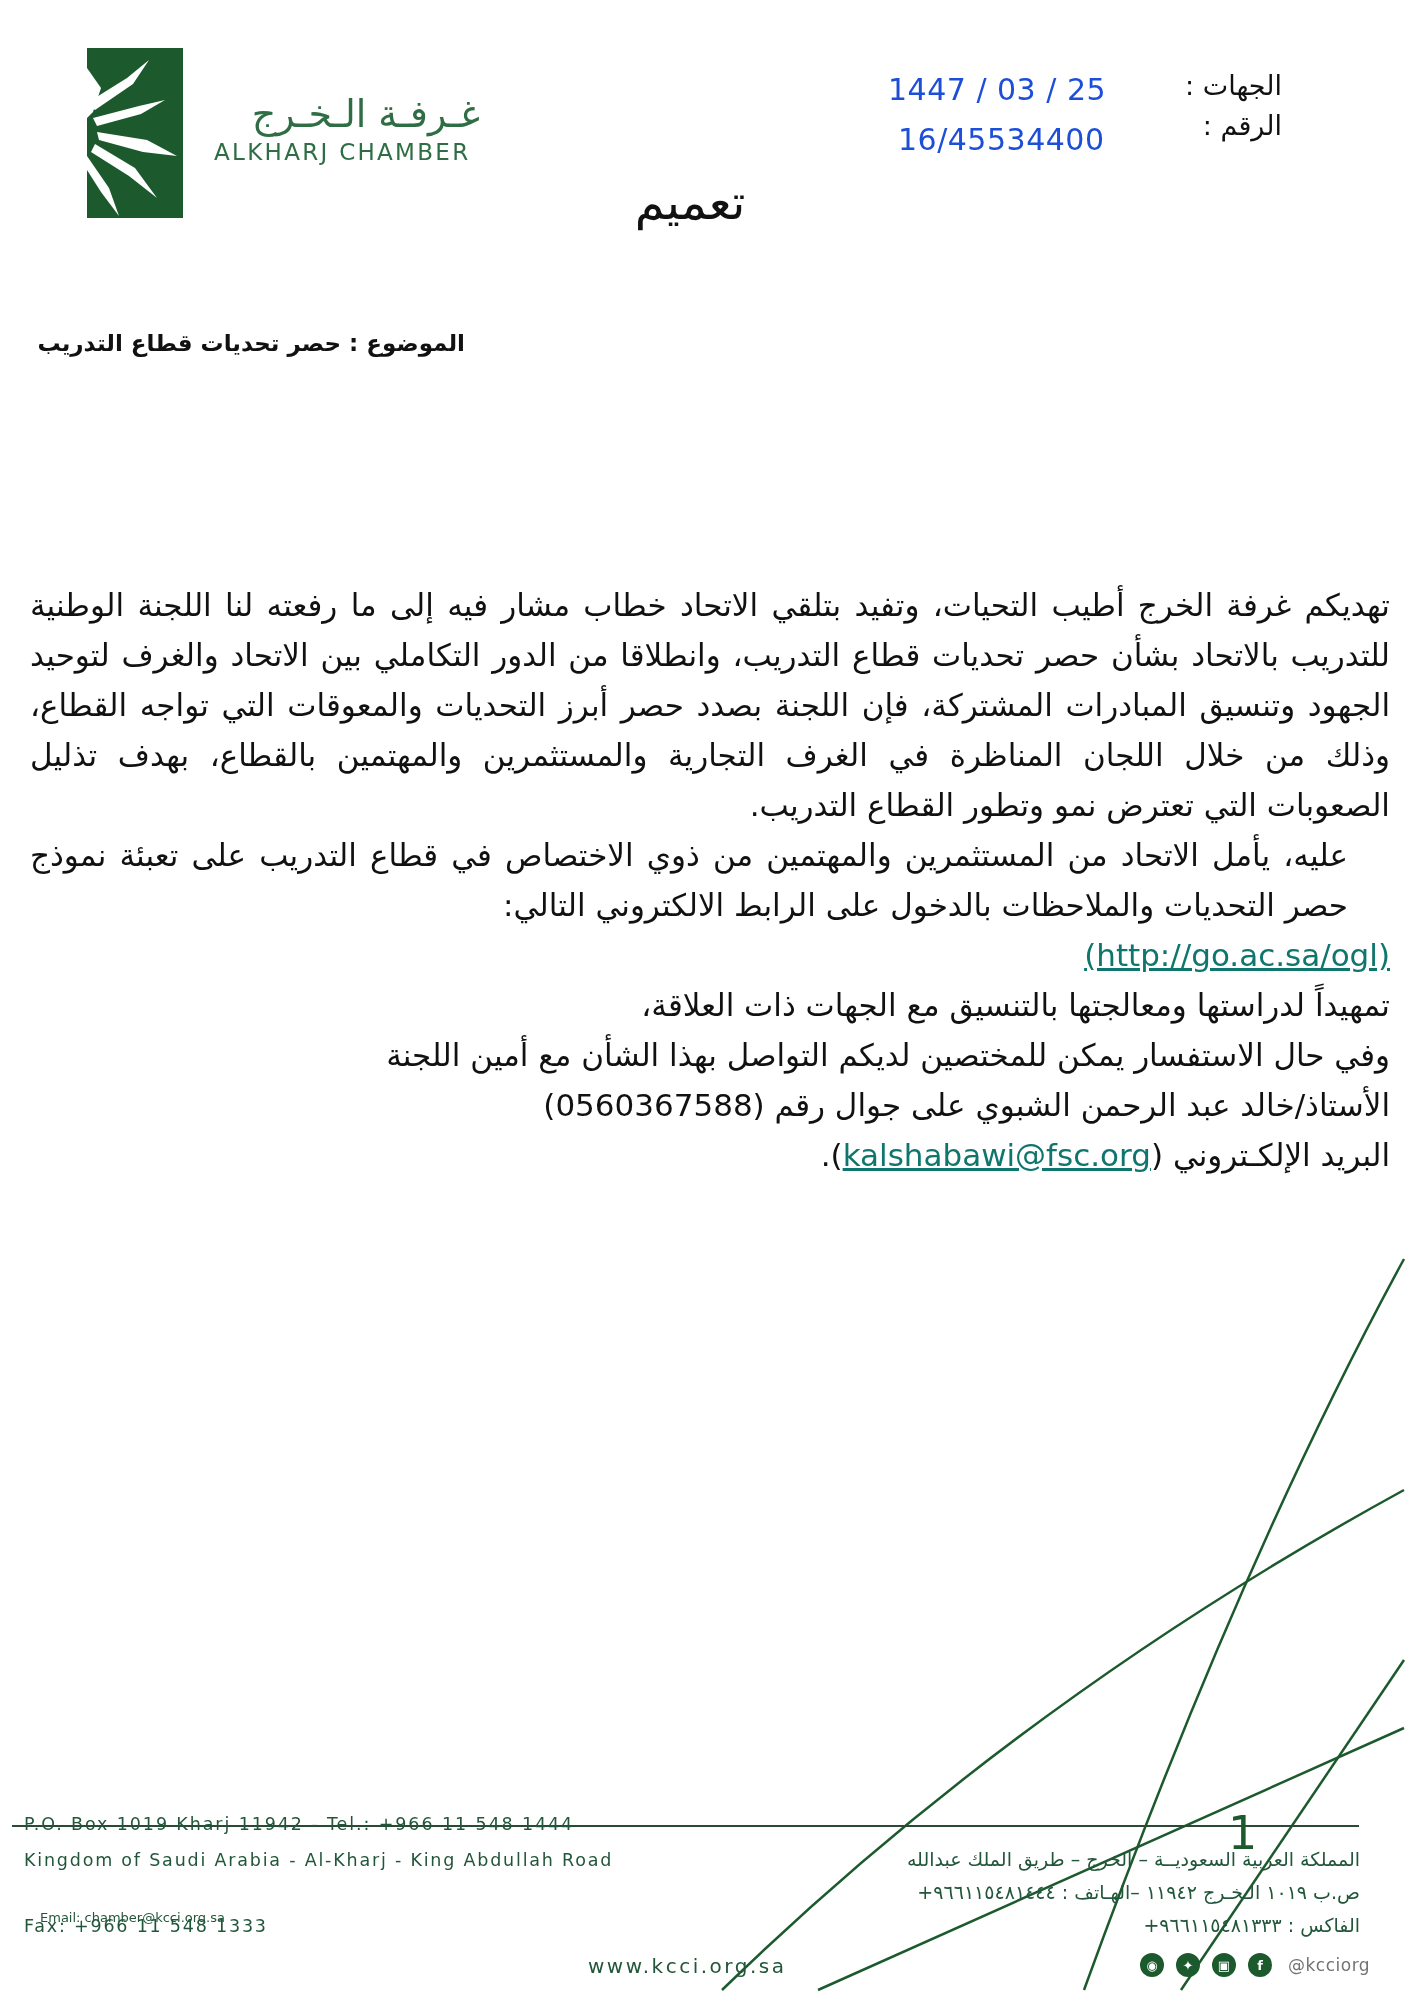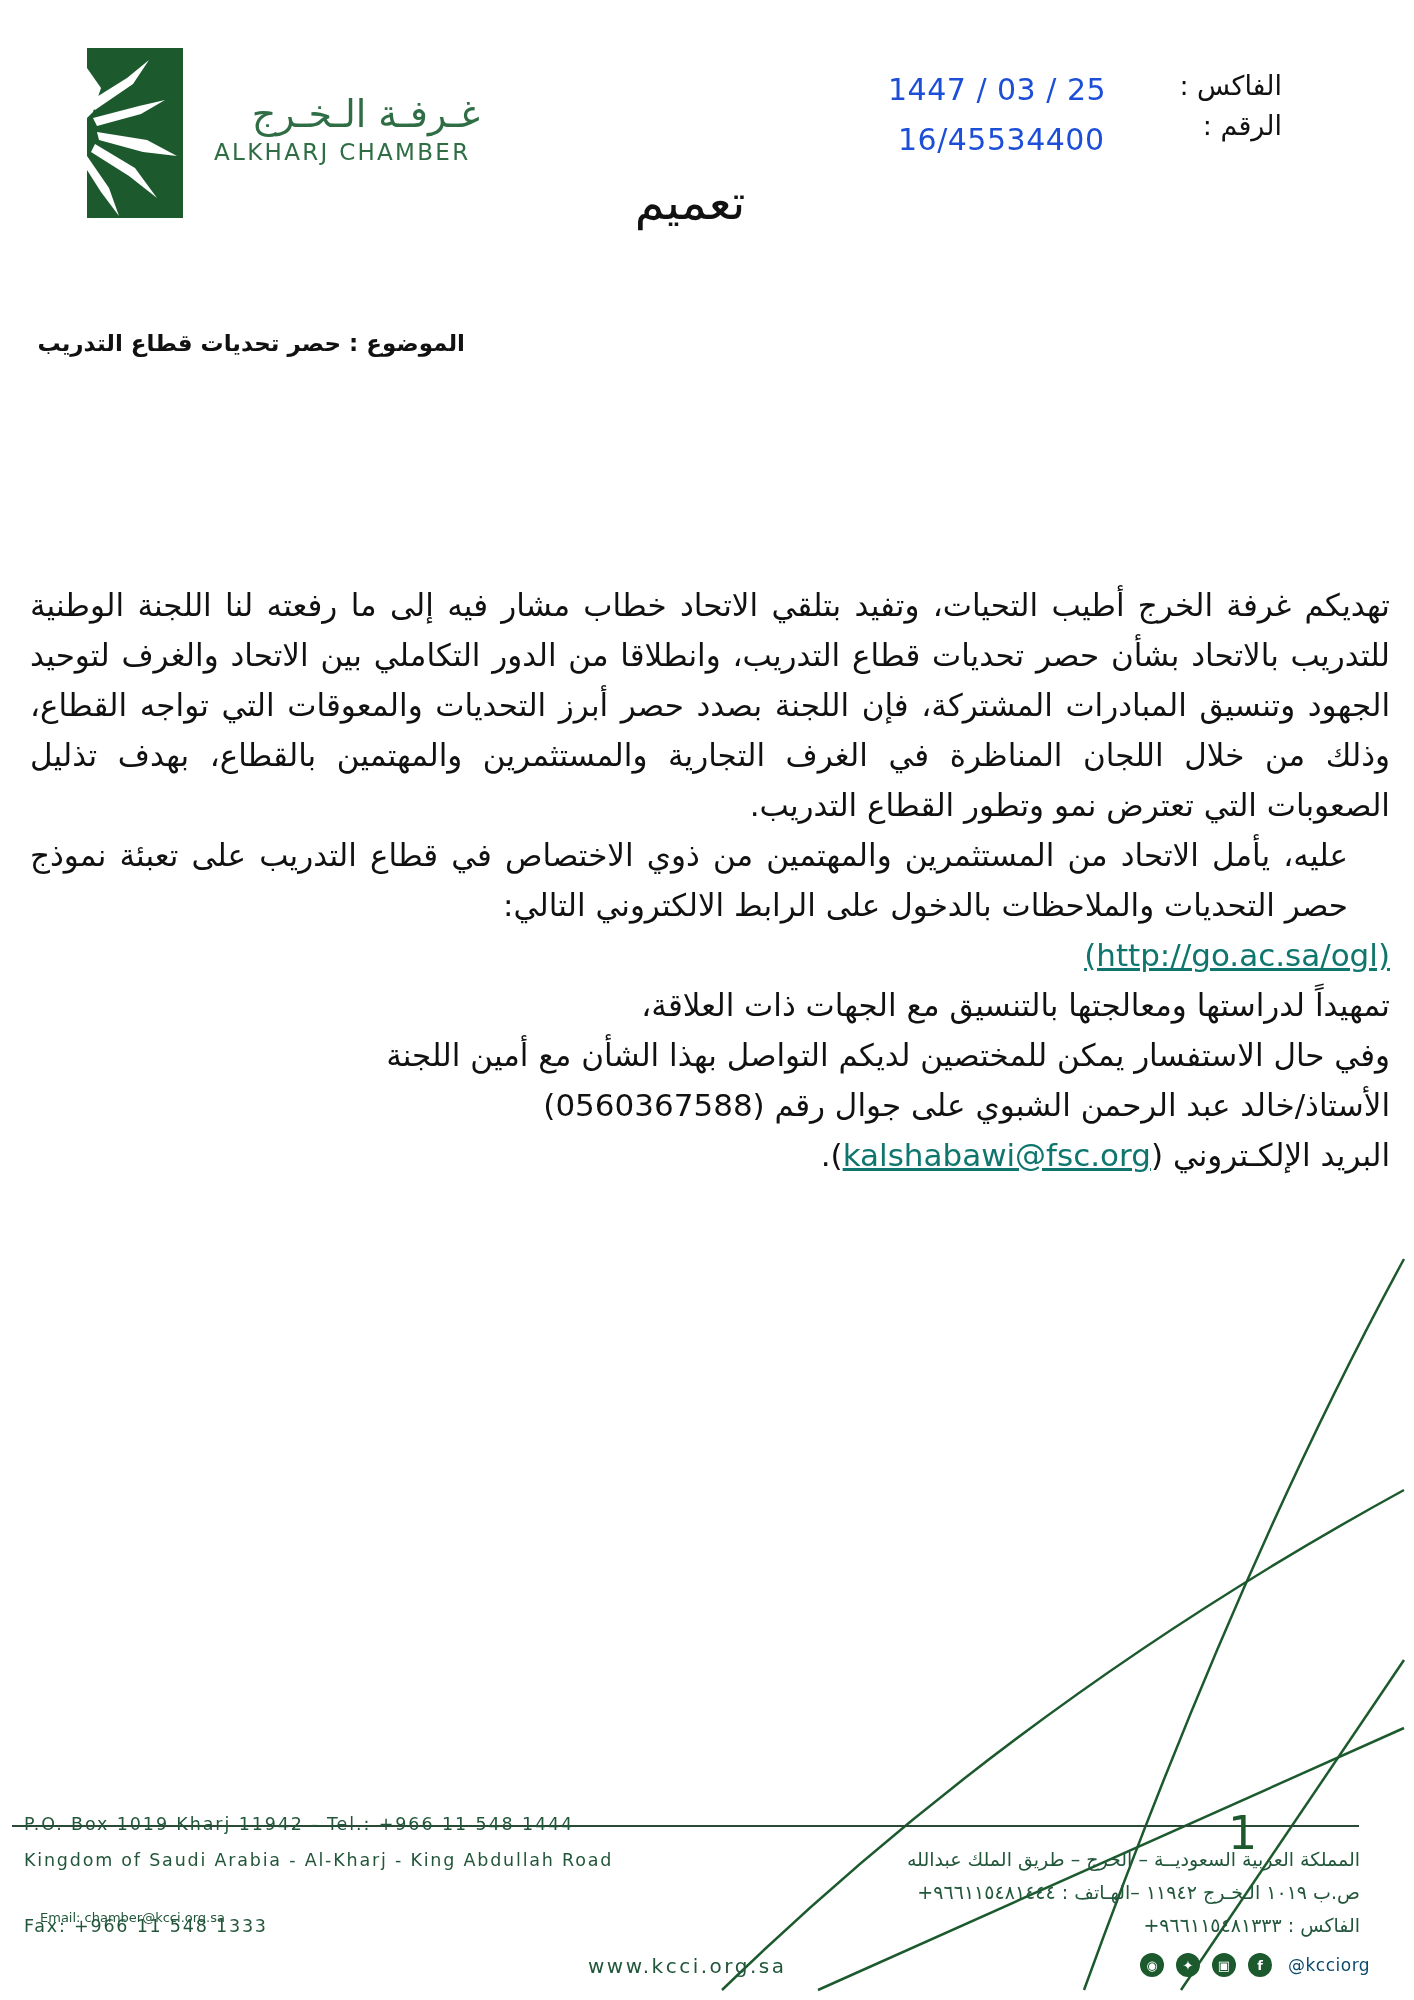--- a/index.html
+++ b/index.html
@@ -39,41 +39,41 @@
     .f-en3 { top: 1915px; }
     .f-email { left: 40px; top: 1910px; font-size: 13px; color: #22563a; letter-spacing: 0; line-height: 16px; }
     .f-ar { direction: rtl; text-align: right; font-size: 19px; color: #22563a; line-height: 24px; white-space: nowrap; }
     .f-ar1 { left: 760px; top: 1847px; width: 600px; }
     .f-ar2 { left: 760px; top: 1880px; width: 600px; }
     .f-ar3 { left: 760px; top: 1913px; width: 600px; }
     .f-web { left: 588px; top: 1953px; font-size: 20px; color: #22563a; letter-spacing: 2.5px; line-height: 26px; }
 
     .socials { left: 1140px; top: 1953px; display: flex; align-items: center; gap: 12px; }
     .soc { width: 24px; height: 24px; border-radius: 50%; background: #1c5a2e; color: #fff; font-size: 13px; font-weight: bold; display: flex; align-items: center; justify-content: center; line-height: 1; }
-    .soc-handle { font-size: 17px; color: #0c4a6e; margin-left: 4px; letter-spacing: 0.5px; }
+    .soc-handle { font-size: 17px; color: #737373; margin-left: 4px; letter-spacing: 0.5px; }
 
     .deco { left: 0; top: 0; width: 1414px; height: 2000px; pointer-events: none; }
   </style>
 </head>
 <body>
 
 <div class="abs logo-mark">
   <svg width="96" height="170" viewBox="0 0 96 170">
     <path d="M0 55 L40 30 L62 12 L46 36 L8 62 Z" fill="#fff"></path>
     <path d="M6 70 L52 58 L78 52 L54 66 L10 78 Z" fill="#fff"></path>
     <path d="M10 84 L60 92 L90 108 L56 104 L12 92 Z" fill="#fff"></path>
     <path d="M8 96 L48 120 L70 150 L42 128 L4 104 Z" fill="#fff"></path>
     <path d="M0 108 L22 140 L32 168 L14 144 L0 122 Z" fill="#fff"></path>
     <path d="M0 20 L14 40 L6 64 L0 70 Z" fill="#fff"></path>
   </svg>
 </div>
 <div class="abs logo-ar">غـرفـة الـخـرج</div>
 <div class="abs logo-en">ALKHARJ CHAMBER</div>
 
-<div class="abs meta-label date-label">الفاكس :</div>
+<div class="abs meta-label date-label">الجهات :</div>
 <div class="abs meta-value date-value">1447 / 03 / 25</div>
 <div class="abs meta-label num-label">الرقم  :</div>
 <div class="abs meta-value num-value">16/45534400</div>
 
 <div class="abs title">تعميم</div>
 
 <div class="abs subject">الموضوع : حصر تحديات قطاع التدريب</div>
 
 <div class="abs body">
   <p>تهديكم غرفة الخرج أطيب التحيات، وتفيد بتلقي الاتحاد خطاب مشار فيه إلى ما رفعته لنا اللجنة الوطنية للتدريب بالاتحاد بشأن حصر تحديات قطاع التدريب، وانطلاقا من الدور التكاملي بين الاتحاد والغرف لتوحيد الجهود وتنسيق المبادرات المشتركة، فإن اللجنة بصدد حصر أبرز التحديات والمعوقات التي تواجه القطاع، وذلك من خلال اللجان المناظرة في الغرف التجارية والمستثمرين والمهتمين بالقطاع، بهدف تذليل الصعوبات التي تعترض نمو وتطور القطاع التدريب.</p>

